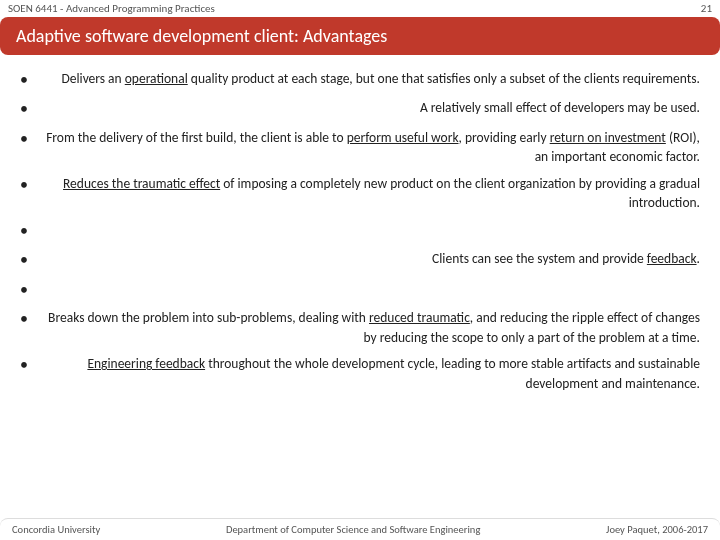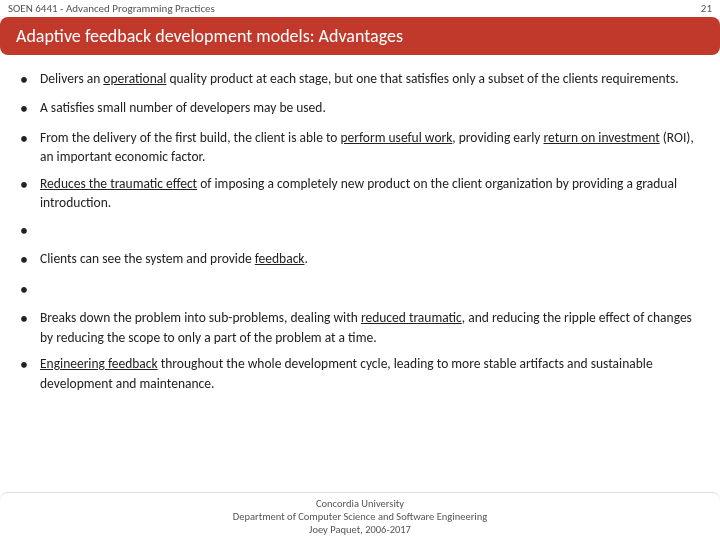--- a/index.html
+++ b/index.html
@@ -41,59 +41,59 @@
     }
     .bullet-dot {
       min-width: 16px;
       margin-right: 4px;
       font-size: 16px;
       line-height: 1.4;
       color: #222;
     }
     .bullet-text {
       flex: 1;
+      text-align: right;
     }
     u {
       text-decoration: underline;
     }
     #footer {
       position: absolute;
       bottom: 0;
       left: 0;
       right: 0;
       display: flex;
       justify-content: space-between;
       align-items: center;
       padding: 4px 12px;
       font-size: 10.5px;
       color: #555;
       border-top: 1px solid #ddd;
-      flex-direction: column;
     }
   </style>
 </head>
 <body>
 
 <div id="top-bar">
   <span>SOEN 6441 - Advanced Programming Practices</span>
   <span>21</span>
 </div>
 
 <div id="title-bar">
-  <span>Adaptive feedback development models: Advantages</span>
+  <span>Adaptive software development client: Advantages</span>
 </div>
 
 <div id="content">
 <div class="bullet-item">
       <span class="bullet-dot">•</span>
       <span class="bullet-text">Delivers an <u>operational</u> quality product at each stage, but one that satisfies only a subset of the clients requirements.</span>
     </div>
     <div class="bullet-item">
       <span class="bullet-dot">•</span>
-      <span class="bullet-text">A satisfies small number of developers may be used.</span>
+      <span class="bullet-text">A relatively small effect of developers may be used.</span>
     </div>
     <div class="bullet-item">
       <span class="bullet-dot">•</span>
       <span class="bullet-text">From the delivery of the first build, the client is able to <u>perform useful work</u>, providing early <u>return on investment</u> (ROI), an important economic factor.</span>
     </div>
     <div class="bullet-item">
       <span class="bullet-dot">•</span>
       <span class="bullet-text"><u>Reduces the traumatic effect</u> of imposing a completely new product on the client organization by providing a gradual introduction.</span>
     </div>
     <div class="bullet-item">

